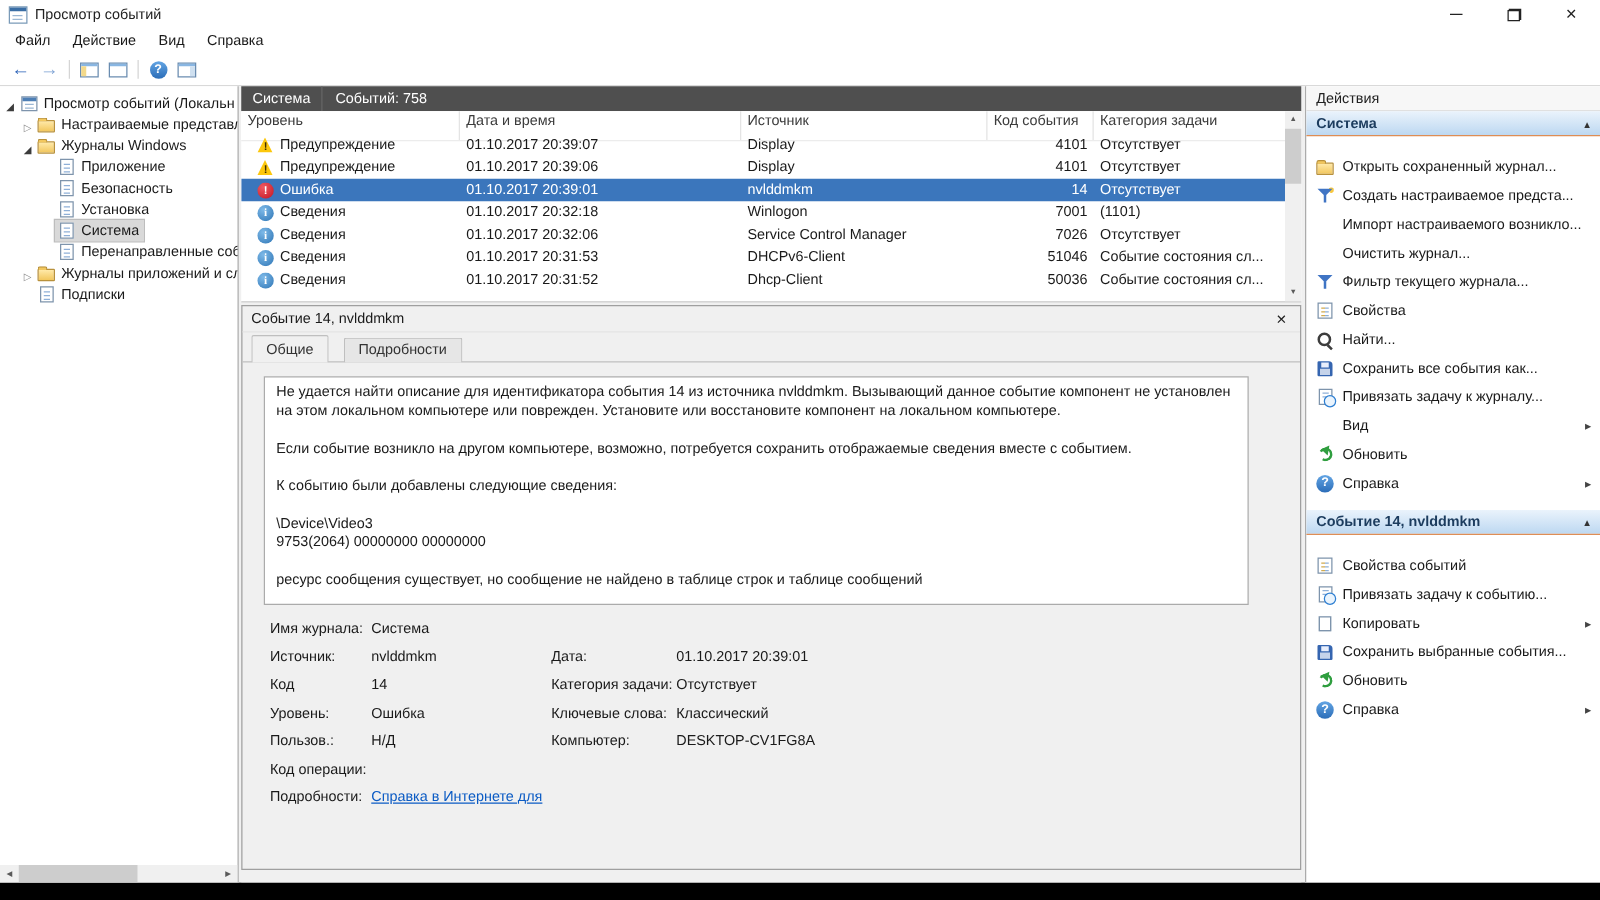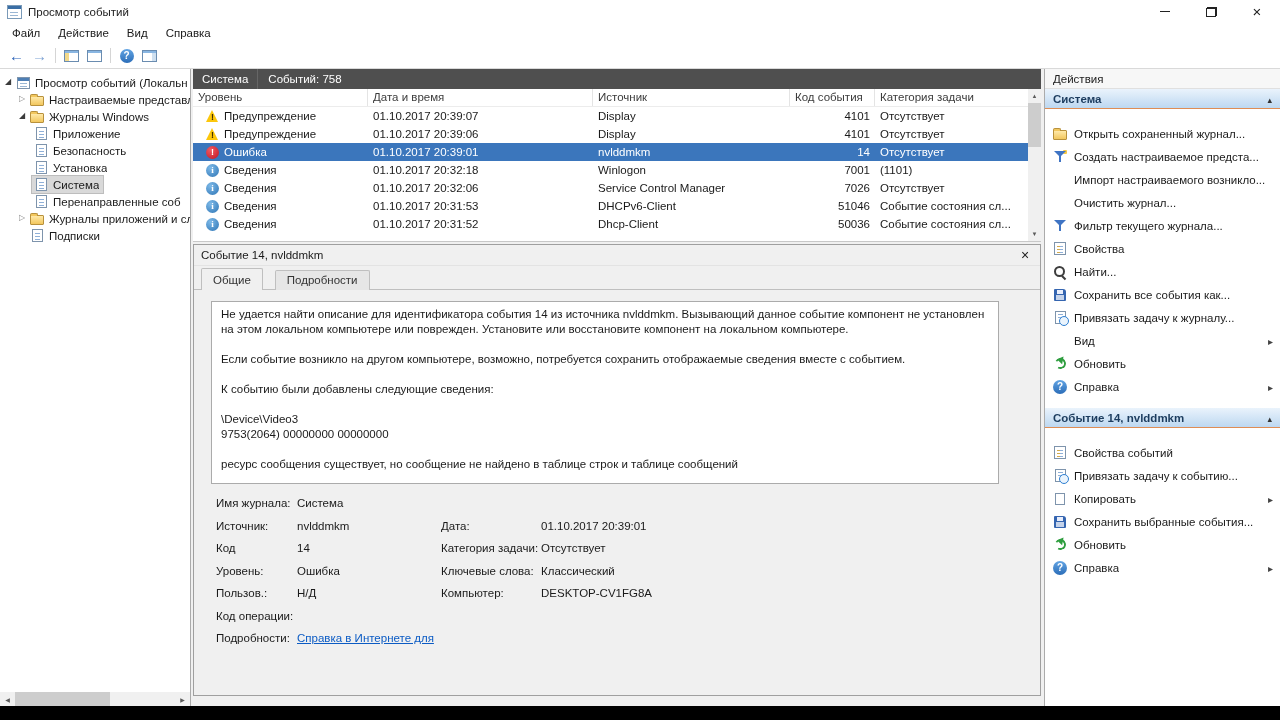--- a/index.html
+++ b/index.html
@@ -34,22 +34,22 @@
 .i-window.left-pane::after{content:"";position:absolute;top:2px;left:0;bottom:0;width:4px;background:#f3d98a}
 .i-window.right-pane::after{content:"";position:absolute;top:2px;right:0;bottom:0;width:4px;background:#cfe0f0}
 .i-help{width:14px;height:14px;border-radius:50%;background:linear-gradient(#63a5e4,#2b6db8);color:#fff;text-align:center;font-size:10px;font-weight:bold;line-height:14px;flex:none}
 .i-help::before{content:"?"}
 
 
 .main{flex:1;display:flex;min-height:0;background:#f0f0f0}
 
 
 .tree-panel{width:191px;flex:none;background:#fff;border-right:1px solid #ababab;position:relative;padding-top:5px;overflow:hidden}
-.tree-item{height:17px;display:flex;align-items:flex-start;white-space:nowrap}
-.lv0{padding-left:2px}.lv1{padding-left:16px}.lv2{padding-left:20px}
+.tree-item{height:17px;display:flex;align-items:flex-end;white-space:nowrap}
+.lv0{padding-left:2px}.lv1{padding-left:16px}.lv2{padding-left:32px}
 .exp{width:12px;flex:none;text-align:center}
 .exp-open::before{content:"\25E2";font-size:8px;color:#3c3c3c}
 .exp-closed::before{content:"\25B7";font-size:8px;color:#8a8a8a}
 .ti-body{display:flex;align-items:center;height:17px;padding:0 4px 0 1px;gap:4px}
 .tree-item.selected .ti-body{background:#d9d9d9;outline:1px solid #bdbdbd}
 .tree-label{overflow:hidden}
 .ticon{width:16px;height:15px;flex:none;display:flex;align-items:center;justify-content:center;position:relative}
 .i-folder{width:14px;height:10px;background:linear-gradient(#ffe9a8,#f2c75e);border:1px solid #b8913c;border-radius:1px;position:relative;margin-top:2px}
 .i-folder::before{content:"";position:absolute;top:-3px;left:-1px;width:6px;height:2px;background:#f2c75e;border:1px solid #b8913c;border-bottom:none;border-radius:2px 2px 0 0}
 .i-console{width:13px;height:12px;background:#fff;border:1px solid #7e94ac;position:relative}
@@ -65,21 +65,21 @@
 .hs-thumb{width:95px;height:14px;background:#cdcdcd;flex:none}
 .hs-track{flex:1}
 
 
 .center{flex:1;display:flex;flex-direction:column;min-width:0;background:#f0f0f0;margin:0 3px 0 2px}
 .listbar{height:20px;flex:none;background:#4f4f4f;color:#fff;display:flex;align-items:center}
 .lb-title{padding:0 9px}
 .lb-sep{width:1px;height:20px;background:#666;flex:none}
 .lb-count{padding:0 10px}
 .list-region{position:relative;flex:none;height:153px;background:#fff;border-bottom:1px solid #c8c8c8}
-.cols{display:flex;height:18px;color:#3c3c3c;background:#fff;border-bottom:1px solid #ececec;padding-right:13px}
+.cols{display:flex;height:24px;color:#3c3c3c;background:#fff;border-bottom:1px solid #ececec;padding-right:13px}
 .col{border-right:1px solid #e4e4e4;padding:2px 5px;overflow:hidden;white-space:nowrap;flex:none}
 .c-level{width:175px}.c-date{width:225px}.c-source{width:197px}.c-id{width:85px}.c-cat{flex:1;border-right:none}
 .rows{position:absolute;top:18px;left:0;right:13px;bottom:0;overflow:hidden}
 .row{display:flex;height:18px;align-items:center;white-space:nowrap}
 .cell{padding:0 5px;overflow:hidden;flex:none}
 .cell.c-level{display:flex;gap:5px;padding-left:13px}
 .cell.c-id{text-align:right}
 .cell.c-cat{flex:1}
 .row.selected{background:#3b76bc;color:#fff}
 .i-warn{width:13px;height:12px;position:relative;flex:none}

